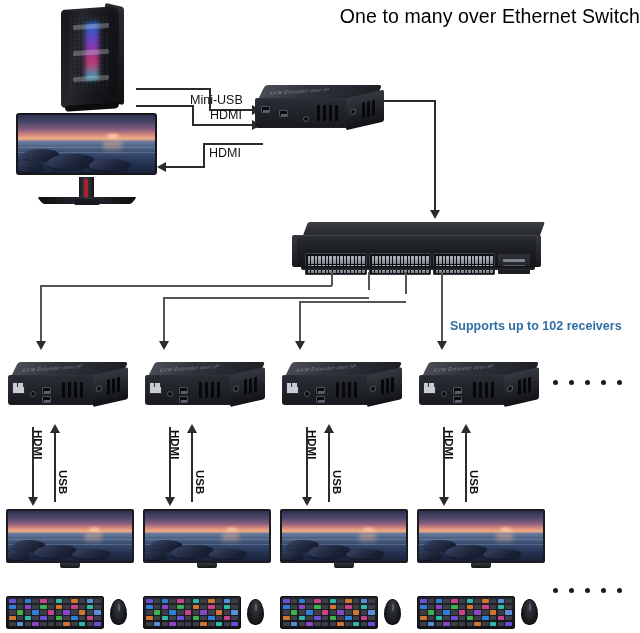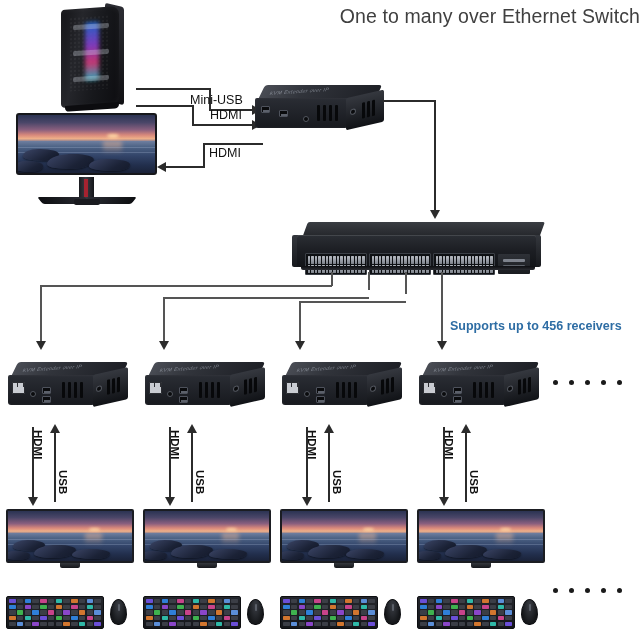--- a/index.html
+++ b/index.html
@@ -6,21 +6,21 @@
   html, body { margin:0; padding:0; background:#ffffff; }
   body {
     width:640px; height:633px; position:relative; overflow:hidden;
     font-family:"Liberation Sans", sans-serif; color:#111;
   }
   .stage { position:absolute; inset:0; }
   .abs { position:absolute; }
 
   
   .title-block { left:200px; top:2px; width:440px; text-align:right; }
-  .title-line { font-size:19.5px; line-height:28px; color:#404040; white-space:nowrap; letter-spacing:.1px; }
+  .title-line { font-size:19.5px; line-height:28px; color:#000000; white-space:nowrap; letter-spacing:.1px; }
 
   
   .ln { background:#2b2b2b; position:absolute; }
   .lnh { height:1.6px; }
   .lnv { width:1.6px; }
   .arrow-r, .arrow-d, .arrow-l, .arrow-u { position:absolute; width:0; height:0; }
   .arrow-r { border-top:5px solid transparent; border-bottom:5px solid transparent; border-left:9px solid #2b2b2b; }
   .arrow-l { border-top:5px solid transparent; border-bottom:5px solid transparent; border-right:9px solid #2b2b2b; }
   .arrow-d { border-left:5px solid transparent; border-right:5px solid transparent; border-top:9px solid #2b2b2b; }
   .arrow-u { border-left:5px solid transparent; border-right:5px solid transparent; border-bottom:9px solid #2b2b2b; }
@@ -394,21 +394,21 @@
     <div class="ln lnv" style="left:163px; top:297px; height:46px;"></div>
     <div class="arrow-d" style="left:159px; top:341px;"></div>
 
     <div class="ln lnv" style="left:299px; top:301px; height:42px;"></div>
     <div class="arrow-d" style="left:295px; top:341px;"></div>
 
     <div class="ln lnv" style="left:441px; top:272px; height:71px;"></div>
     <div class="arrow-d" style="left:437px; top:341px;"></div>
   </div>
 
-  <div class="abs note-blue" style="left:450px; top:319px; color:#2e6da4;">Supports up to 456 receivers</div>
+  <div class="abs note-blue" style="left:450px; top:319px; color:#2e6da4;">Supports up to 102 receivers</div>
 
   <div class="extender" style="left:8px; top:362px; width:118px; height:56px;">
     <div class="top"></div>
     <div class="top-txt">KVM Extender over IP</div>
     <div class="front">
       <div class="rj45" style="left:4px; top:7px;"></div>
       <div class="jack" style="left:22px; top:16px;"></div>
       <div class="usb" style="left:34px; top:12px;"></div>
       <div class="usb" style="left:34px; top:21px;"></div>
       <div class="vent" style="left:54px; top:7px; height:16px;"></div>

